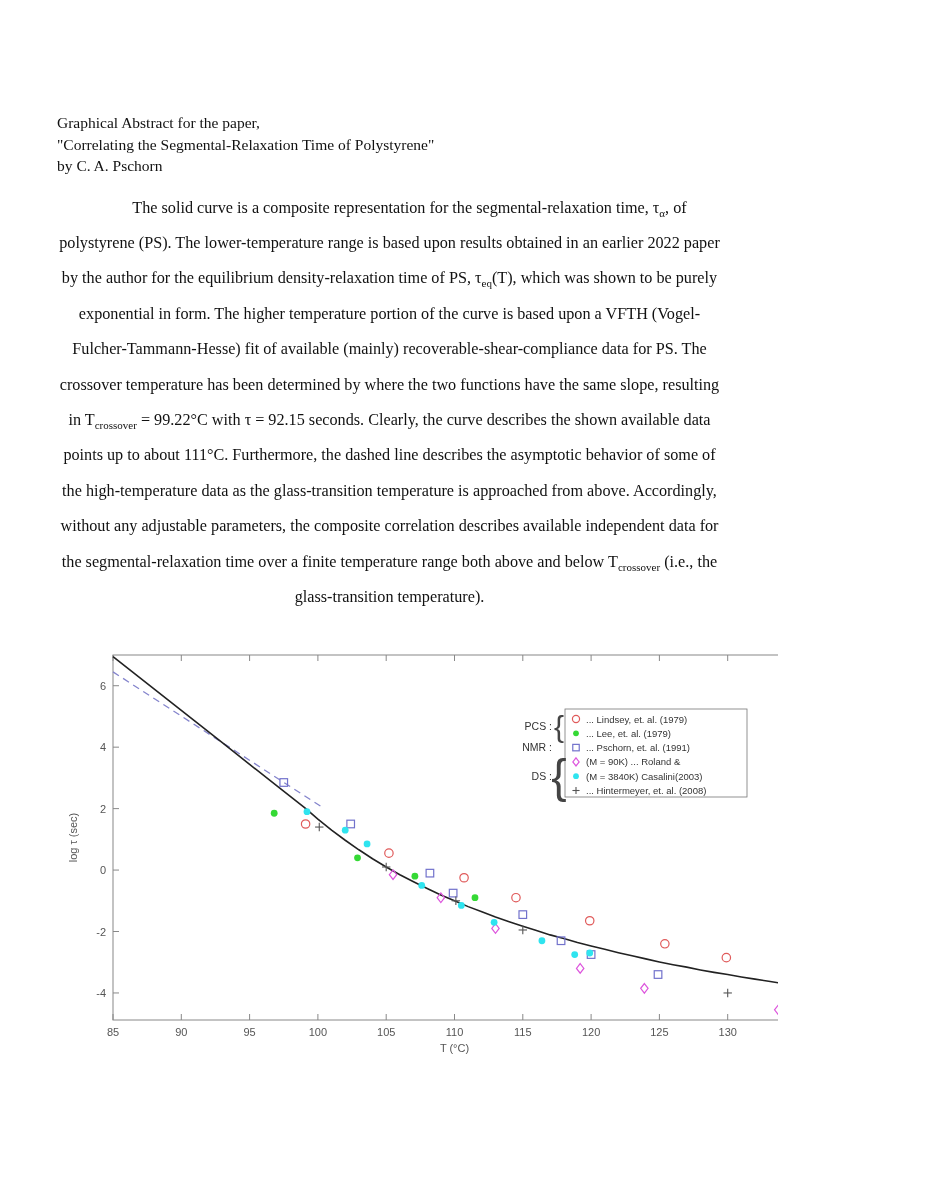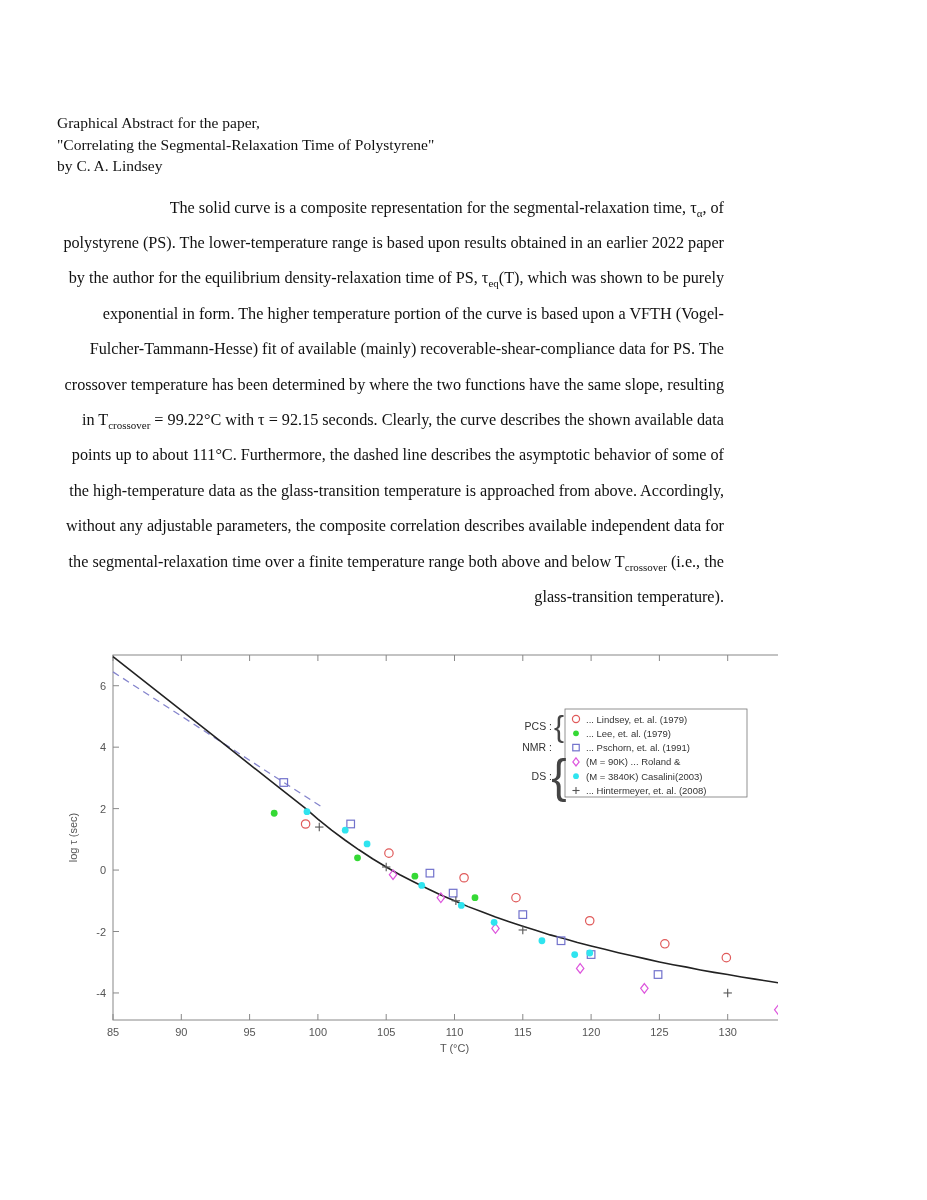--- a/index.html
+++ b/index.html
@@ -1,33 +1,33 @@
 <!DOCTYPE html>
 <html><head>
 <meta charset="utf-8">
 <style>
   html,body{margin:0;padding:0;background:#ffffff;}
   body{width:927px;height:1200px;font-family:"Liberation Serif",serif;color:#111;}
   .page{position:relative;width:778px;height:1200px;overflow:hidden;}
   .title-block{padding:112px 55px 0 57px;font-size:15.5px;line-height:21.5px;}
-  .abstract{margin:14px 54px 0 55px;font-size:16.2px;line-height:35.4px;text-indent:40px;text-align:right;}
+  .abstract{margin:14px 54px 0 55px;font-size:16.2px;line-height:35.4px;text-indent:40px;text-align:center;}
   .abstract sub{font-size:68%;line-height:0;}
   figure.chart-figure{margin:0;padding:0;}
   #chart{position:absolute;left:55px;top:645px;width:810px;height:445px;}
   text{font-family:"Liberation Sans",sans-serif;}
 </style>
 </head>
 <body>
 
 <div class="page">
 
   <div class="title-block">
     <div>Graphical Abstract for the paper,</div>
     <div>"Correlating the Segmental-Relaxation Time of Polystyrene"</div>
-    <div>by C. A. Lindsey</div>
+    <div>by C. A. Pschorn</div>
   </div>
 
   <p class="abstract">The solid curve is a composite representation for the segmental-relaxation time, τ<sub>α</sub>, of polystyrene (PS). The lower-temperature range is based upon results obtained in an earlier 2022 paper by the author for the equilibrium density-relaxation time of PS, τ<sub>eq</sub>(T), which was shown to be purely exponential in form. The higher temperature portion of the curve is based upon a VFTH (Vogel-Fulcher-Tammann-Hesse) fit of available (mainly) recoverable-shear-compliance data for PS. The crossover temperature has been determined by where the two functions have the same slope, resulting in T<sub>crossover</sub>&nbsp;= 99.22°C with τ = 92.15 seconds. Clearly, the curve describes the shown available data points up to about 111°C. Furthermore, the dashed line describes the asymptotic behavior of some of the high-temperature data as the glass-transition temperature is approached from above. Accordingly, without any adjustable parameters, the composite correlation describes available independent data for the segmental-relaxation time over a finite temperature range both above and below T<sub>crossover</sub> (i.e., the glass-transition temperature).</p>
 
   <figure class="chart-figure">
     <svg id="chart" viewBox="0 0 810 445" aria-label="scatter plot">
         <g>
           <rect x="58" y="10" width="683" height="365" fill="none" stroke="#888" stroke-width="1"></rect>
         </g>
         <g>

